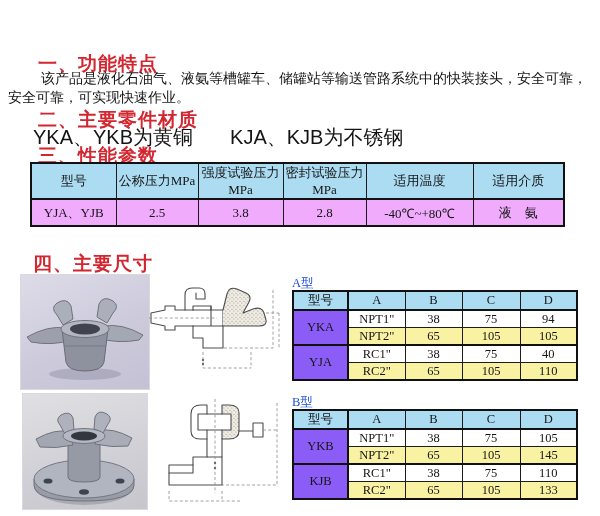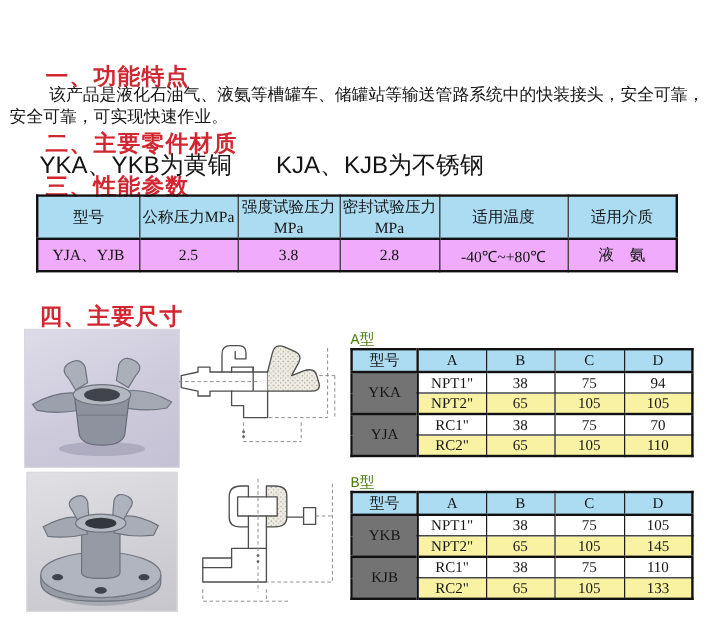--- a/index.html
+++ b/index.html
@@ -31,27 +31,27 @@
   .perf td{height:25px;background:#ffffff;}
   .perf tr.row-yellow td{background:#f0abfc;}
 
   
   .dim{position:absolute;width:284px;font-family:"Liberation Serif",serif;font-size:12.5px;
        border:2px solid #111;}
   .dim th,.dim td{border:1px solid #1c1c1c;text-align:center;padding:0;overflow:hidden;}
   .dim th{background:#abdcf2;font-weight:normal;height:17px;border-bottom:2px solid #111;}
   .dim td{height:16px;background:#ffffff;}
   .dim tr.row-yellow td{background:#f8f2a2;}
-  .dim td.model-cell{background:#737373;border-right:2px solid #111;}
+  .dim td.model-cell{background:#8b5cf6;border-right:2px solid #111;}
   .dim th:first-child{border-right:2px solid #111;}
   .dim tr.group-start td{border-top:2px solid #111;}
   #dim-a{left:292px;top:290px;}
   #dim-b{left:292px;top:409px;}
 
-  .dim-label{position:absolute;font-family:Liberation Mono, monospace;font-size:12.5px;color:#4d7c0f;}
+  .dim-label{position:absolute;font-family:Liberation Serif, serif;font-size:12.5px;color:#1d4ed8;}
   #label-a{left:292px;top:275px;}
   #label-b{left:292px;top:394px;}
 
   
   .photo{position:absolute;box-shadow:0 0 0 1px #d8d8de inset;}
   #photo-a{left:20px;top:274px;width:130px;height:116px;
            background:linear-gradient(155deg,#dedce8 0%,#cdcadc 55%,#c4c1d4 100%);}
   #photo-b{left:22px;top:393px;width:126px;height:117px;
            background:linear-gradient(165deg,#e0e0e4 0%,#cfcfd5 60%,#c6c6cc 100%);}
   .photo svg{display:block;width:100%;height:100%;}
@@ -182,21 +182,21 @@
         <td>NPT2"</td>
         <td>65</td>
         <td>105</td>
         <td>105</td>
       </tr>
       <tr class="row-white group-start">
         <td class="model-cell" rowspan="2">YJA</td>
         <td>RC1"</td>
         <td>38</td>
         <td>75</td>
-        <td>70</td>
+        <td>40</td>
       </tr>
       <tr class="row-yellow">
         <td>RC2"</td>
         <td>65</td>
         <td>105</td>
         <td>110</td>
       </tr>
     </tbody>
   </table>
 

